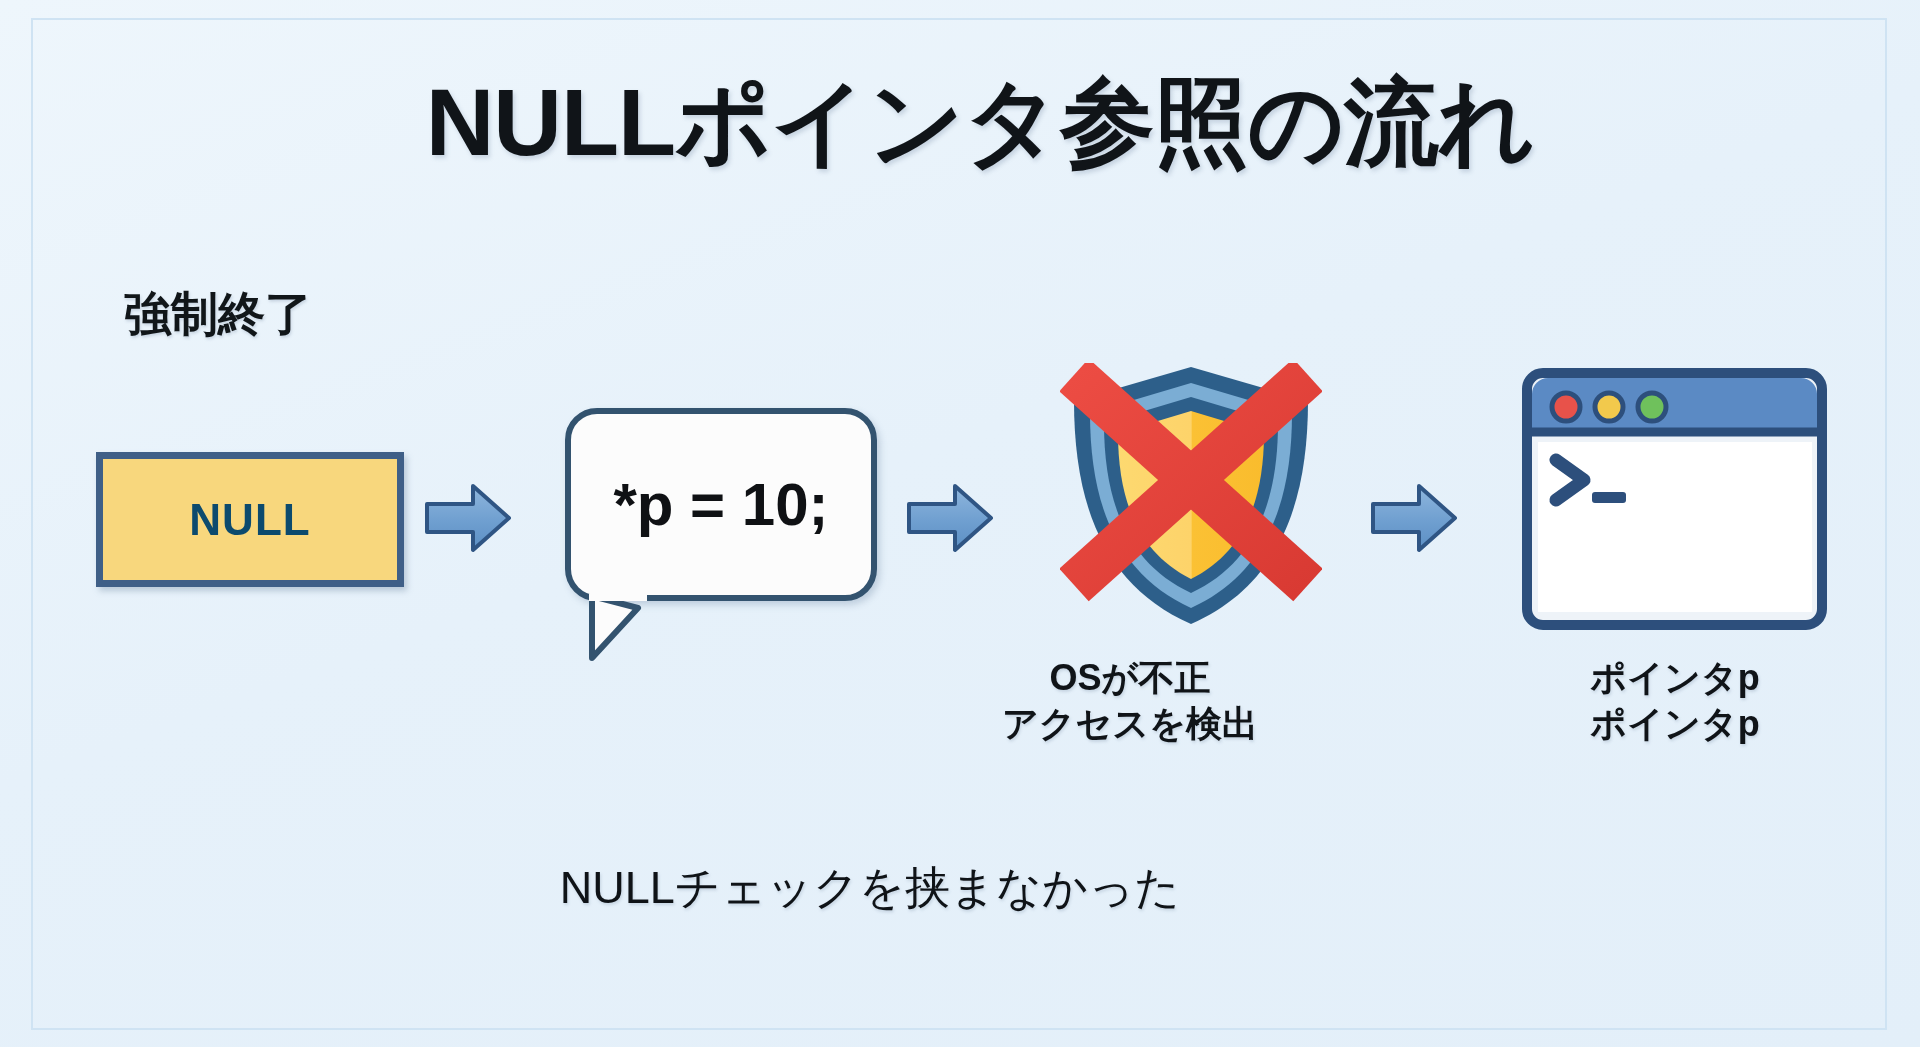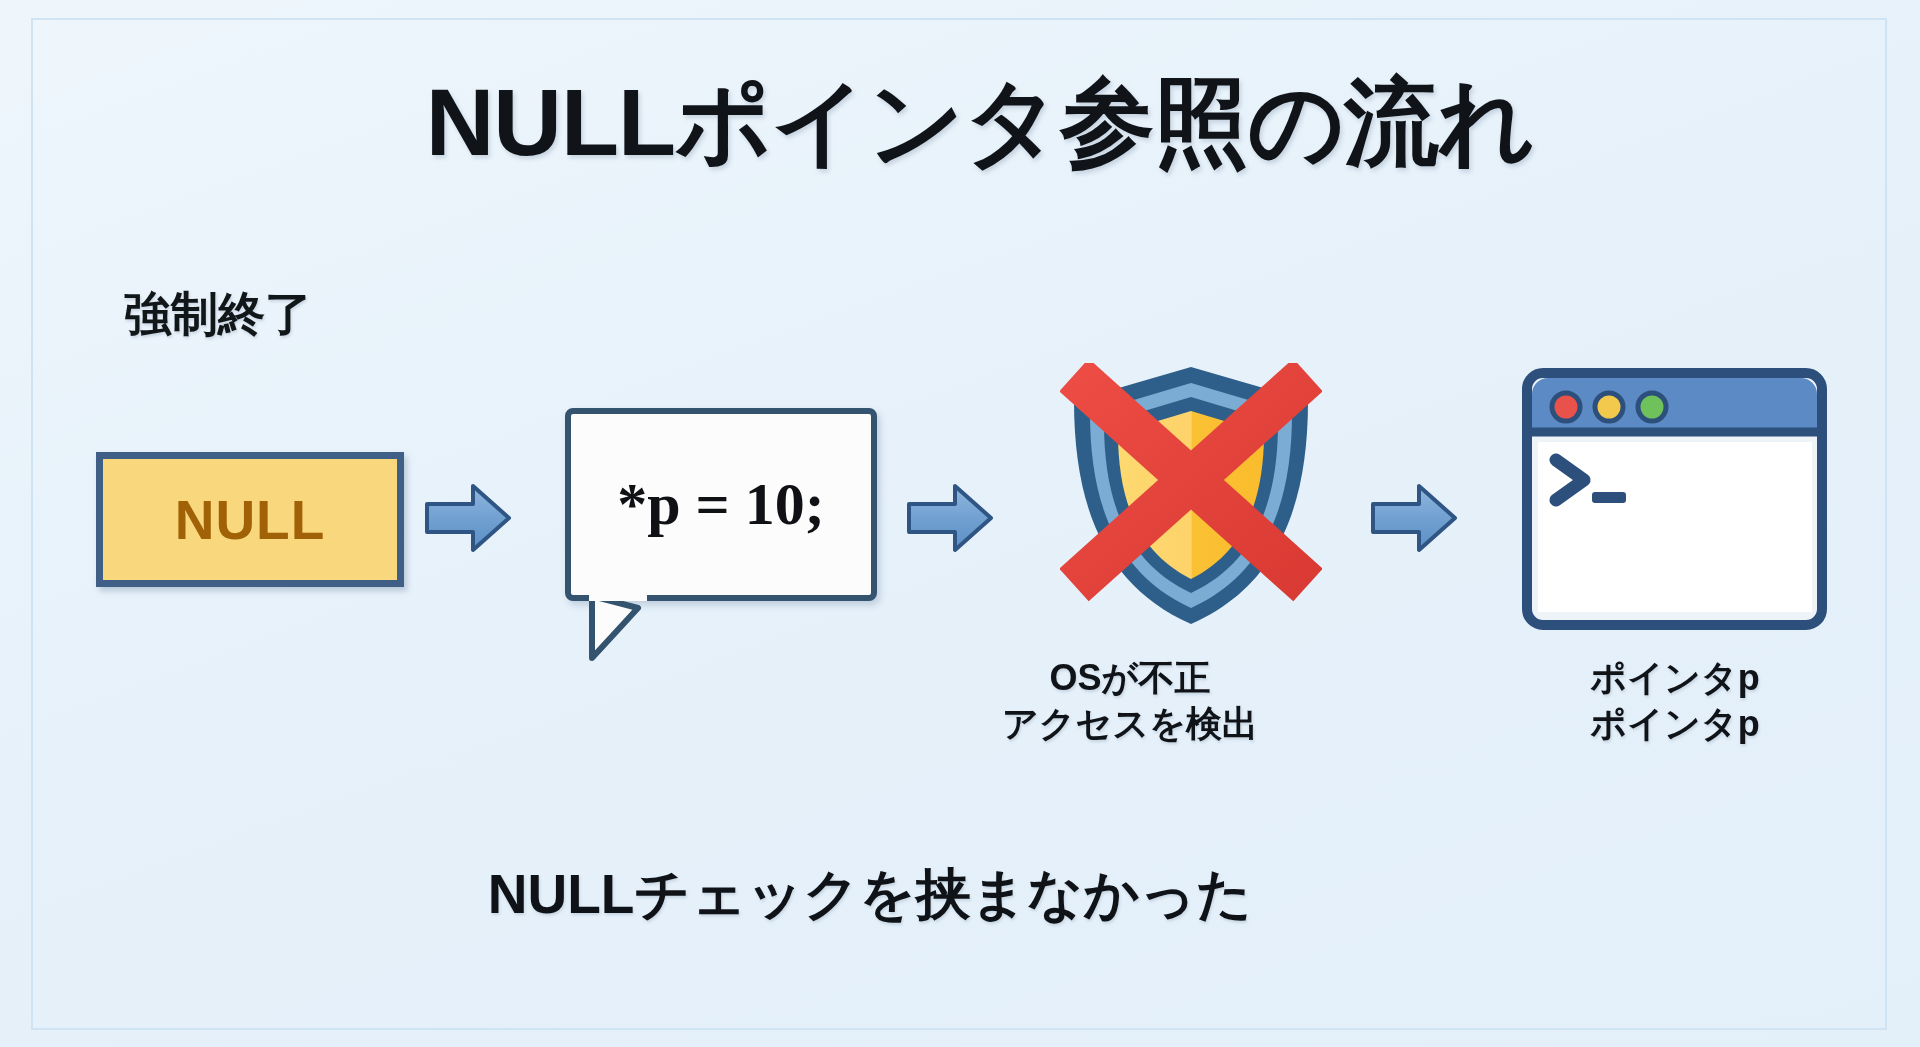--- a/index.html
+++ b/index.html
@@ -66,23 +66,23 @@
     height: 135px;
     background: #f8d77d;
     border: 7px solid #3f5f87;
     box-sizing: border-box;
     display: flex;
     align-items: center;
     justify-content: center;
     box-shadow: 3px 4px 6px rgba(100,125,155,0.35);
   }
   #null-box .txt {
-    font-size: 55px;
-    font-weight: 700;
-    color: #a16207;
+    font-size: 44px;
+    font-weight: 700;
+    color: #0c4a6e;
     letter-spacing: 1px;
   }
 
   
   .arrow {
     position: absolute;
     width: 88px;
     height: 76px;
   }
   #arrow-1 { left: 424px; top: 480px; }
@@ -91,27 +91,26 @@
 
   
   #bubble {
     position: absolute;
     left: 565px;
     top: 408px;
     width: 312px;
     height: 193px;
     background: #fcfcfc;
     border: 6px solid #33536f;
-    border-radius: 8px;
+    border-radius: 32px;
     box-sizing: border-box;
     display: flex;
     align-items: center;
     justify-content: center;
     box-shadow: 3px 4px 7px rgba(100,125,155,0.30);
-    font-family: Liberation Serif, serif;
   }
   #bubble .code {
     font-size: 60px;
     font-weight: 700;
     color: #0f1114;
     letter-spacing: 0px;
     white-space: nowrap;
   }
   
   #bubble-tail {
@@ -152,22 +151,22 @@
   }
   #caption-os   { left: 900px;  top: 655px; width: 460px; }
   #caption-prog { left: 1450px; top: 655px; width: 450px; }
 
   #footer-note {
     position: absolute;
     left: 0;
     top: 858px;
     width: 1740px;
     text-align: center;
-    font-size: 55px;
-    font-weight: 700;
+    font-size: 45px;
+    font-weight: 400;
     color: #0f1317;
     text-shadow: 1px 2px 3px rgba(120,140,165,0.28);
   }
 </style>
 </head>
 <body>
 
 <div id="slide">
 
   <div id="frame"></div>

